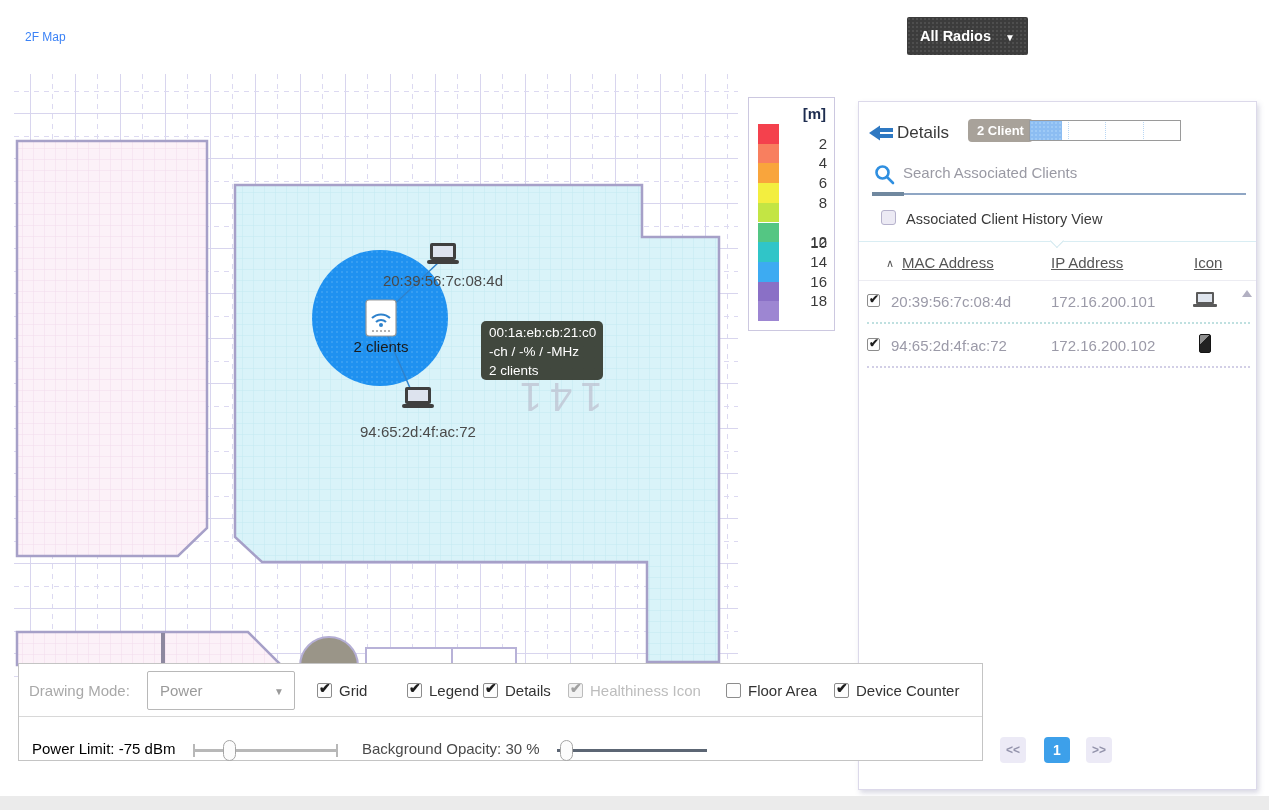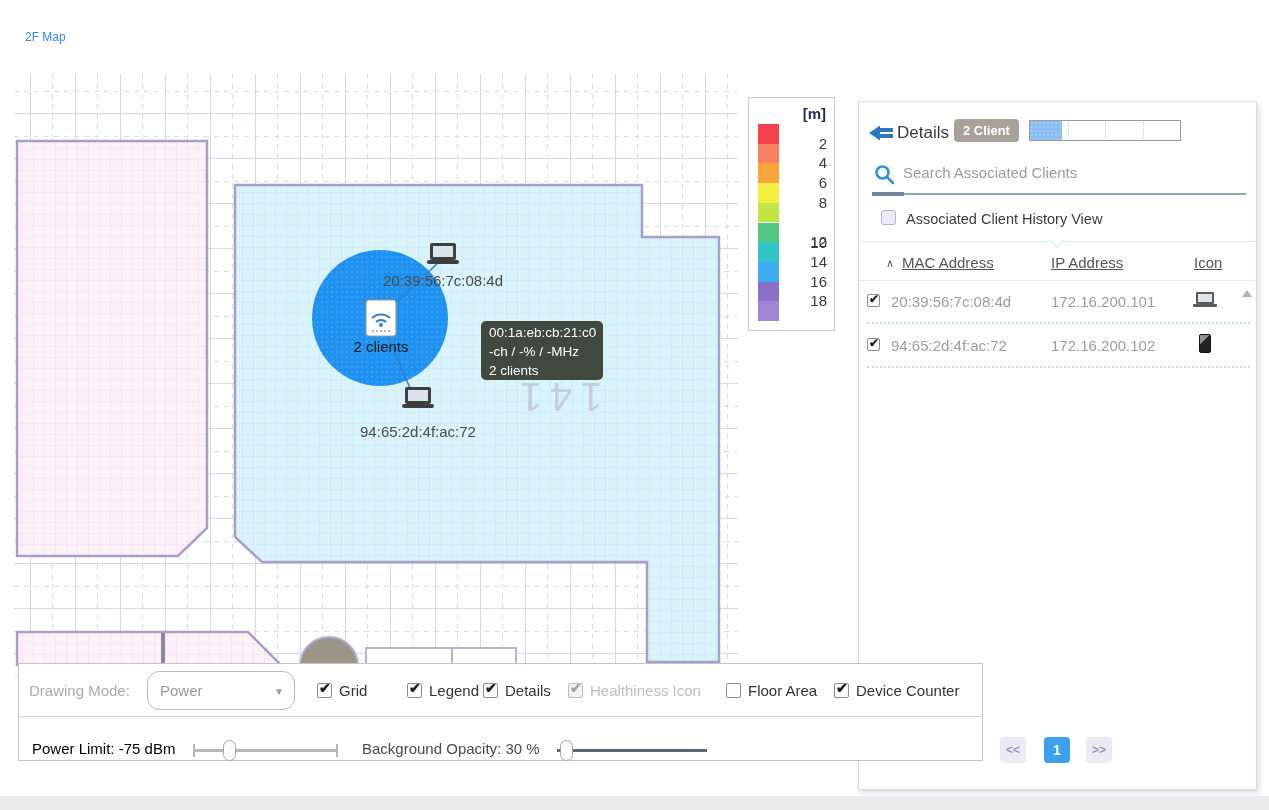--- a/index.html
+++ b/index.html
@@ -22,21 +22,21 @@
   .legend { left:748px; top:97px; width:87px; height:234px; background:#fff;
     border:1px solid #ccc8e0; z-index:4; }
   .legend-unit { position:absolute; right:8px; top:7px; color:#1e2d50; font-size:15px; font-weight:bold; }
   .legend-swatch { position:absolute; left:9px; width:21px; height:19.7px; }
   .legend-label { position:absolute; right:7px; width:30px; text-align:right; font-size:15px; color:#3a3a3a; }
 
   
   .panel { left:858px; top:101px; width:399px; height:689px; background:#fff;
     border:1px solid #dcd9ea; box-shadow:2px 3px 5px rgba(130,130,165,.3); z-index:4; }
   .panel-title { left:38px; top:21px; font-size:17px; color:#3a3a3a; }
-  .badge { left:95px; top:17px; background:#a8a29a; color:#fff; font-size:13px; font-weight:bold;
+  .badge { left:109px; top:17px; background:#a8a29a; color:#fff; font-size:13px; font-weight:bold;
     padding:4px 9px; border-radius:4px; }
   .progress { left:170px; top:18px; width:152px; height:21px; border:1px solid #9a9a9a; background:#fff; }
   .progress-fill { position:absolute; left:0; top:0; bottom:0; background:#8cbdf2;
     background-image:radial-gradient(#9ecaf6 1px, transparent 1px); background-size:4px 4px; }
   .progress-sep { position:absolute; top:1px; bottom:1px; width:0; border-left:1px dotted #b9d7f4; }
   .search-row input { position:absolute; left:44px; top:62px; width:330px; border:none; outline:none;
     font-size:15px; font-family:inherit; color:#666; background:transparent; }
   .search-row input::placeholder { color:#9a9aa4; }
   .search-underline { left:13px; top:91px; width:374px; height:2px; background:#8fa6c4; }
   .search-underline-dark { left:13px; top:90px; width:32px; height:4px; background:#70889f; }
@@ -74,21 +74,21 @@
   .pg { top:635px; width:26px; height:26px; border-radius:4px; font-size:12px; font-weight:bold;
     display:flex; align-items:center; justify-content:center; cursor:pointer;
     background:#eceaf6; color:#9494ac; border:none; font-family:inherit; }
   .pg.active { background:#3da0ea; color:#fff; font-size:14px; }
 
   
   .toolbar { left:18px; top:663px; width:965px; height:98px; background:#fff;
     border:1px solid #c4c4c4; z-index:5; }
   .tb-row1 { position:absolute; left:0; top:0; width:100%; height:53px; border-bottom:1px solid #d8d8d8; }
   .dm-label { left:10px; top:18px; font-size:15px; color:#a9a9a9; }
-  .dm-select { left:128px; top:7px; width:148px; height:39px; border:1px solid #b8b8b8; border-radius:12px; background:#fff; }
+  .dm-select { left:128px; top:7px; width:148px; height:39px; border:1px solid #b8b8b8; border-radius:2px; background:#fff; }
   .dm-value { position:absolute; left:12px; top:10px; font-size:15px; color:#9a9a9a; }
   .dm-arrow { position:absolute; right:10px; top:14px; font-size:10px; color:#9a9a9a; }
   .tb-check { position:absolute; top:18px; display:flex; align-items:center; }
   .tb-check .cb { position:relative; margin-right:7px; }
   .tb-check .lbl { font-size:15px; color:#333; }
   .tb-check.disabled .lbl { color:#bdbdbd; }
 
   .sl-label { font-size:15px; top:23px; }
   .slider { position:absolute; top:32px; height:3px; }
   .slider .tick { position:absolute; top:-5px; width:2px; height:13px; background:inherit; }
@@ -102,20 +102,24 @@
 
   svg text { font-family:"Liberation Sans", sans-serif; }
 </style>
 </head>
 <body>
 
 <div class="stage">
 
   <div class="abs map-title">2F Map</div>
 
+  <button class="abs btn-dark" id="btn-all-radios">
+    <span>All Radios</span>
+    <span class="arr">▼</span>
+  </button>
 
   <svg class="abs" style="left:0;top:60px;z-index:1" width="740" height="620" viewBox="0 0 740 620">
     <defs>
       <pattern id="pinkPat" width="11" height="11" patternUnits="userSpaceOnUse">
         <rect width="11" height="11" fill="#fcf1f8"></rect>
         <path d="M0,0 H11 M0,0 V11" stroke="#f2dcec" stroke-width="1" fill="none"></path>
       </pattern>
       <pattern id="cyanPat" width="11" height="11" patternUnits="userSpaceOnUse">
         <rect width="11" height="11" fill="#d9f3f9"></rect>
         <path d="M0,0 H11 M0,0 V11" stroke="#c3eaf2" stroke-width="1" fill="none"></path>

